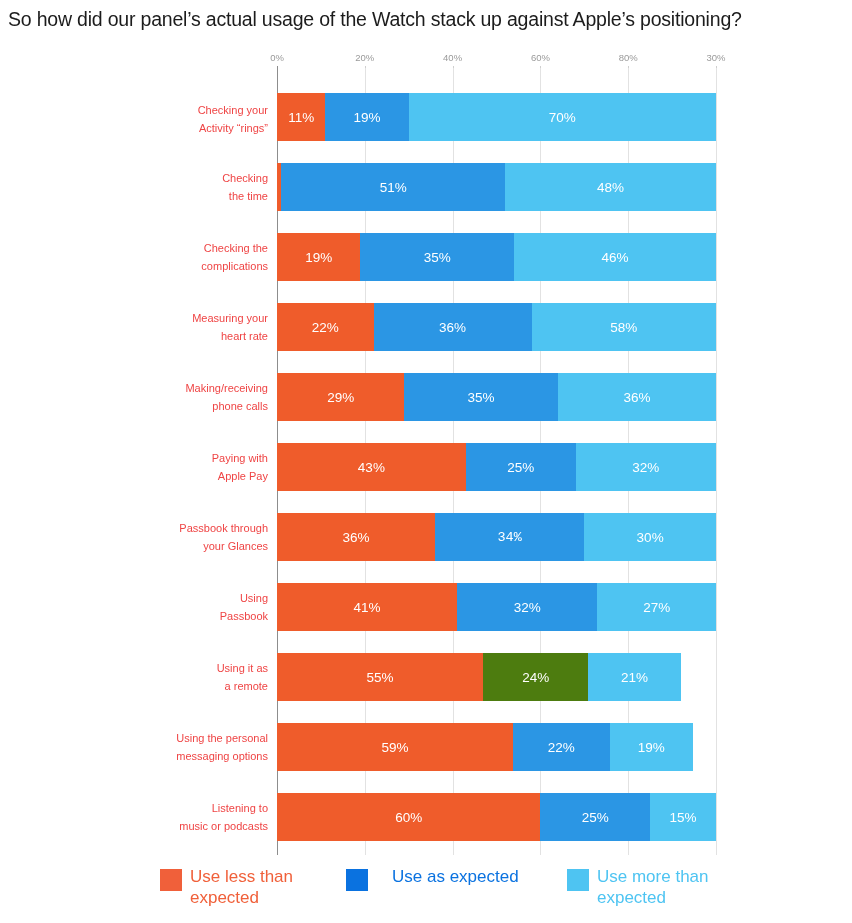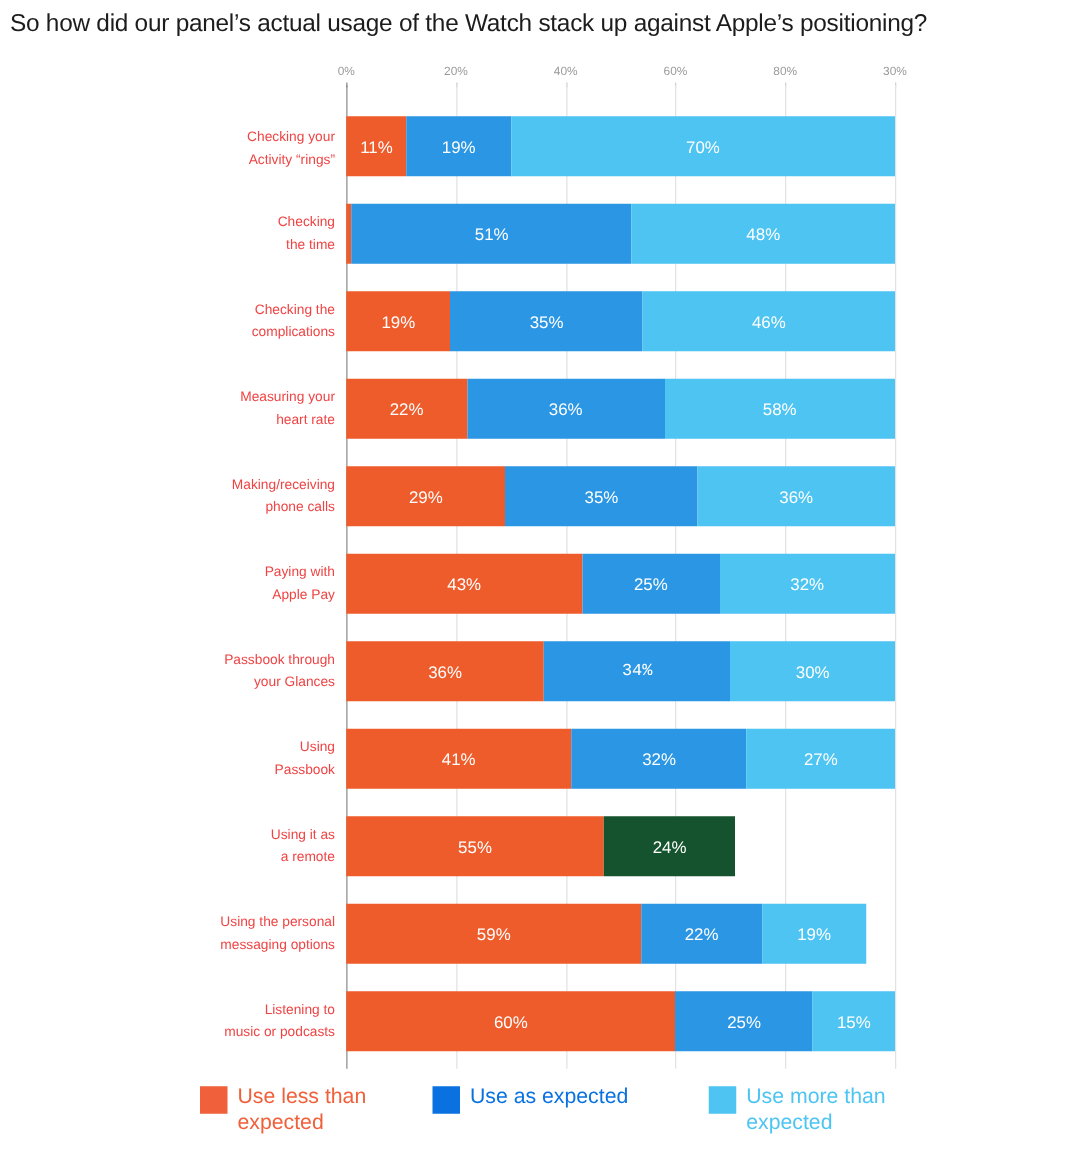--- a/index.html
+++ b/index.html
@@ -269,22 +269,25 @@
         <span>32%</span>
       </div>
       <div class="bar-seg seg-more" style="width: 118.53px; background: rgb(78, 196, 242);">
         <span>27%</span>
       </div>
     </div>
     <div class="bar-row" style="top: 585px;">
       <div class="bar-seg seg-less" style="width: 206px; background: rgb(239, 92, 43);">
         <span>55%</span>
       </div>
-      <div class="bar-seg seg-as" style="width: 105.36px; background: #14532d; justify-content: center;">
+      <div class="bar-seg seg-as" style="width: 105.36px; background: #4d7c0f; justify-content: center;">
         <span>24%</span>
+      </div>
+      <div class="bar-seg seg-more" style="width: 92.19px; background: rgb(78, 196, 242);">
+        <span>21%</span>
       </div>
     </div>
     <div class="bar-row" style="top: 655px;">
       <div class="bar-seg seg-less" style="width: 236px; background: rgb(239, 92, 43);">
         <span>59%</span>
       </div>
       <div class="bar-seg seg-as" style="width: 96.58px; background: rgb(43, 150, 228);">
         <span>22%</span>
       </div>
       <div class="bar-seg seg-more" style="width: 83.41px; background: rgb(78, 196, 242);">
@@ -328,21 +331,21 @@
     <div class="row-label" style="top: 731px;">Listening to
 music or podcasts</div>
   </div>
 
 <div id="legend">
     <div class="legend-item" style="left: 160px;">
       <div class="legend-swatch" style="background: rgb(240, 96, 58);"></div>
       <div class="legend-text" style="color: rgb(240, 96, 58);">Use less than
 expected</div>
     </div>
-    <div class="legend-item" style="left: 346px;">
+    <div class="legend-item" style="left: 346px; gap: 16px;">
       <div class="legend-swatch" style="background: rgb(10, 114, 224);"></div>
       <div class="legend-text" style="color: rgb(10, 114, 224);">Use as expected</div>
     </div>
     <div class="legend-item" style="left: 567px;">
       <div class="legend-swatch" style="background: rgb(78, 196, 242);"></div>
       <div class="legend-text" style="color: rgb(78, 196, 242);">Use more than
 expected</div>
     </div>
   </div>
 

